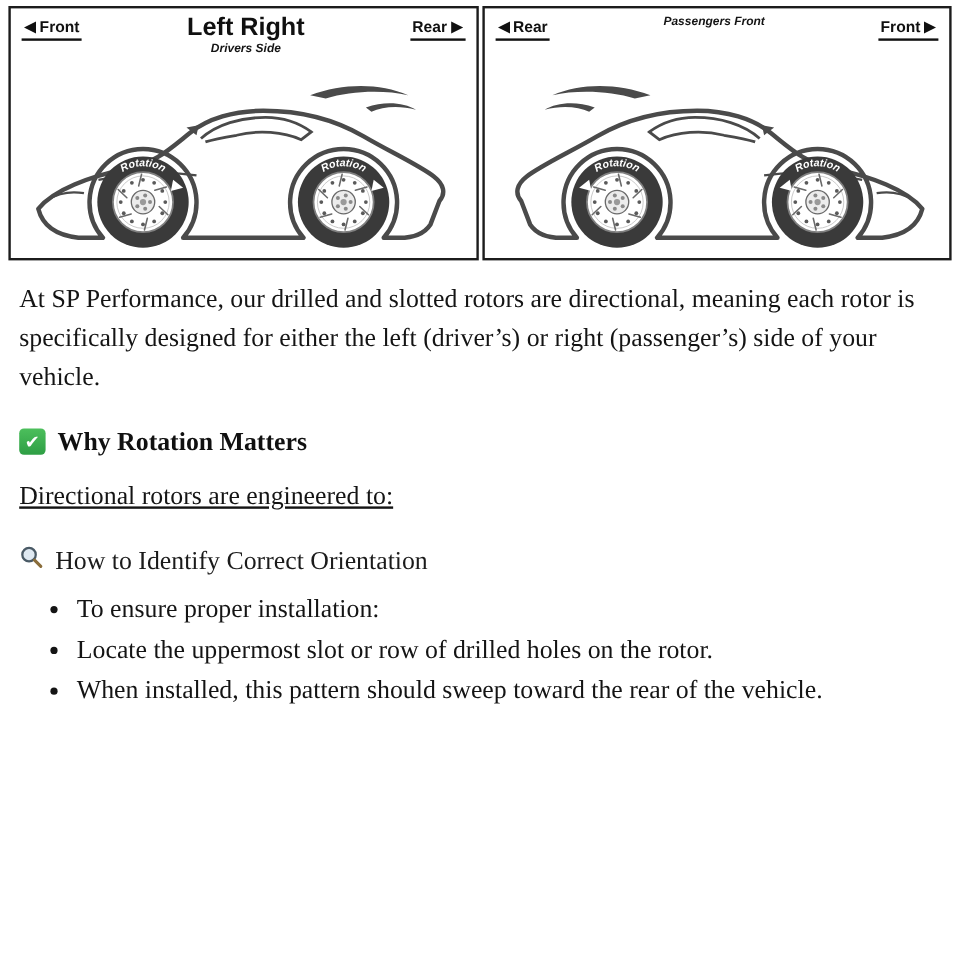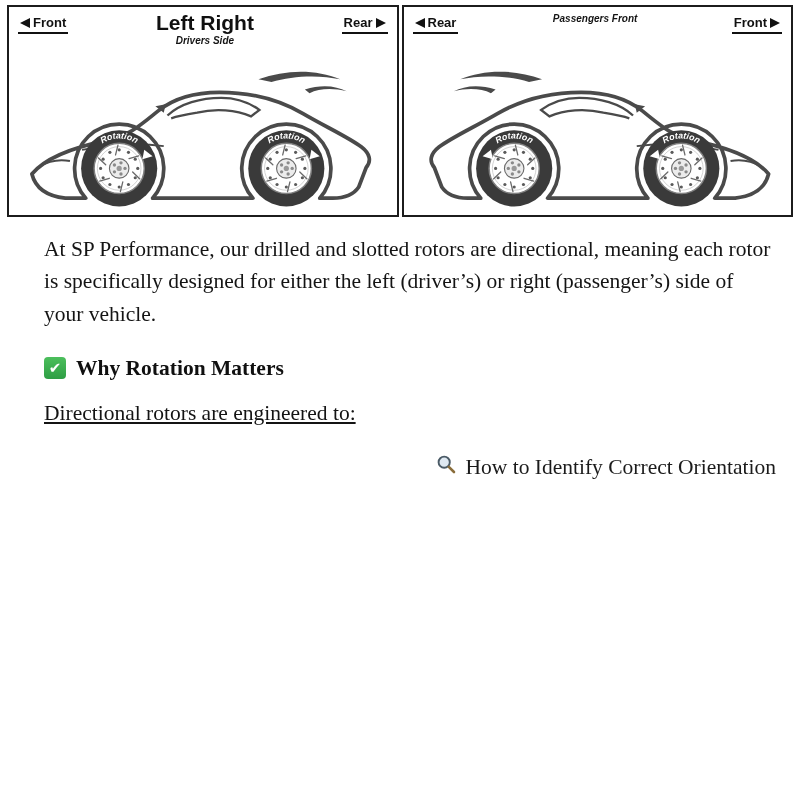--- a/index.html
+++ b/index.html
@@ -32,38 +32,38 @@
   .panel-title { font-size: 21px; font-weight: 700; color: #101010; }
   .panel-subtitle { font-size: 10px; font-weight: 700; font-style: italic; margin-top: 2px; }
   .car-wrap { position: absolute; left: 0; right: 0; bottom: 2px; z-index: 1; }
   .car-svg { display: block; width: 100%; height: 156px; }
   .rot-text {
     font-family: "Liberation Sans", sans-serif; font-size: 9.5px;
     font-weight: bold; font-style: italic; fill: #fff;
   }
 
   
-  .content { padding: 0 24px 0 28px; margin-left: 16px; }
+  .content { padding: 0 24px 0 16px; }
   .intro { font-size: 21.5px; line-height: 1.5; margin: 16px 0 0 0; }
   .sec-heading {
     display: flex; align-items: center; gap: 10px;
     font-size: 21.5px; font-weight: 700; margin: 26px 0 0 0; color: #101010;
   }
   .check-icon {
     width: 22px; height: 22px; border-radius: 4px; flex: 0 0 auto;
     background: linear-gradient(180deg, #4cbf5c, #2e9e44);
     color: #fff; font-family: "DejaVu Sans", sans-serif; font-size: 15px; font-weight: 700;
     display: inline-flex; align-items: center; justify-content: center;
   }
   .lead { font-size: 21.5px; margin: 20px 0 0 0; text-decoration: underline; }
   ul.bullets { margin: 10px 0 0 0; padding: 0 0 0 45px; font-size: 21.5px; line-height: 1.55; }
   ul.bullets li { padding-left: 3px; margin: 1px 0; }
   .sec-heading2 {
     display: flex; align-items: center; gap: 9px;
-    font-size: 21.5px; font-weight: 400; margin: 28px 0 0 0; color: #1b1b1b; justify-content: flex-end;
+    font-size: 21.5px; font-weight: 400; margin: 28px 0 0 0; color: #1b1b1b;
   }
   .mag-icon { flex: 0 0 auto; display: inline-block; }
 </style>
 </head>
 <body>
 
 <svg width="0" height="0" style="position:absolute" aria-hidden="true">
   <defs>
     <g id="rotor">
       <circle r="27" fill="#ffffff" stroke="#808080" stroke-width="1.6"></circle>
@@ -196,14 +196,19 @@
   <div class="sec-heading2">
     <span class="mag-icon">
       <svg width="21" height="21" viewBox="0 0 21 21">
         <circle cx="8.2" cy="8.2" r="5.6" fill="#dfe9f2" stroke="#4a5a66" stroke-width="1.9"></circle>
         <line x1="12.8" y1="12.8" x2="18" y2="18" stroke="#8a6d3b" stroke-width="2.6" stroke-linecap="round"></line>
       </svg>
     </span>
     <span>How to Identify Correct Orientation</span>
   </div>
 
+  <ul class="bullets">
+    <li>To ensure proper installation:</li>
+    <li>Locate the uppermost slot or row of drilled holes on the rotor.</li>
+    <li>When installed, this pattern should sweep toward the rear of the vehicle.</li>
+  </ul>
 
 </div>
 
 </body></html>

